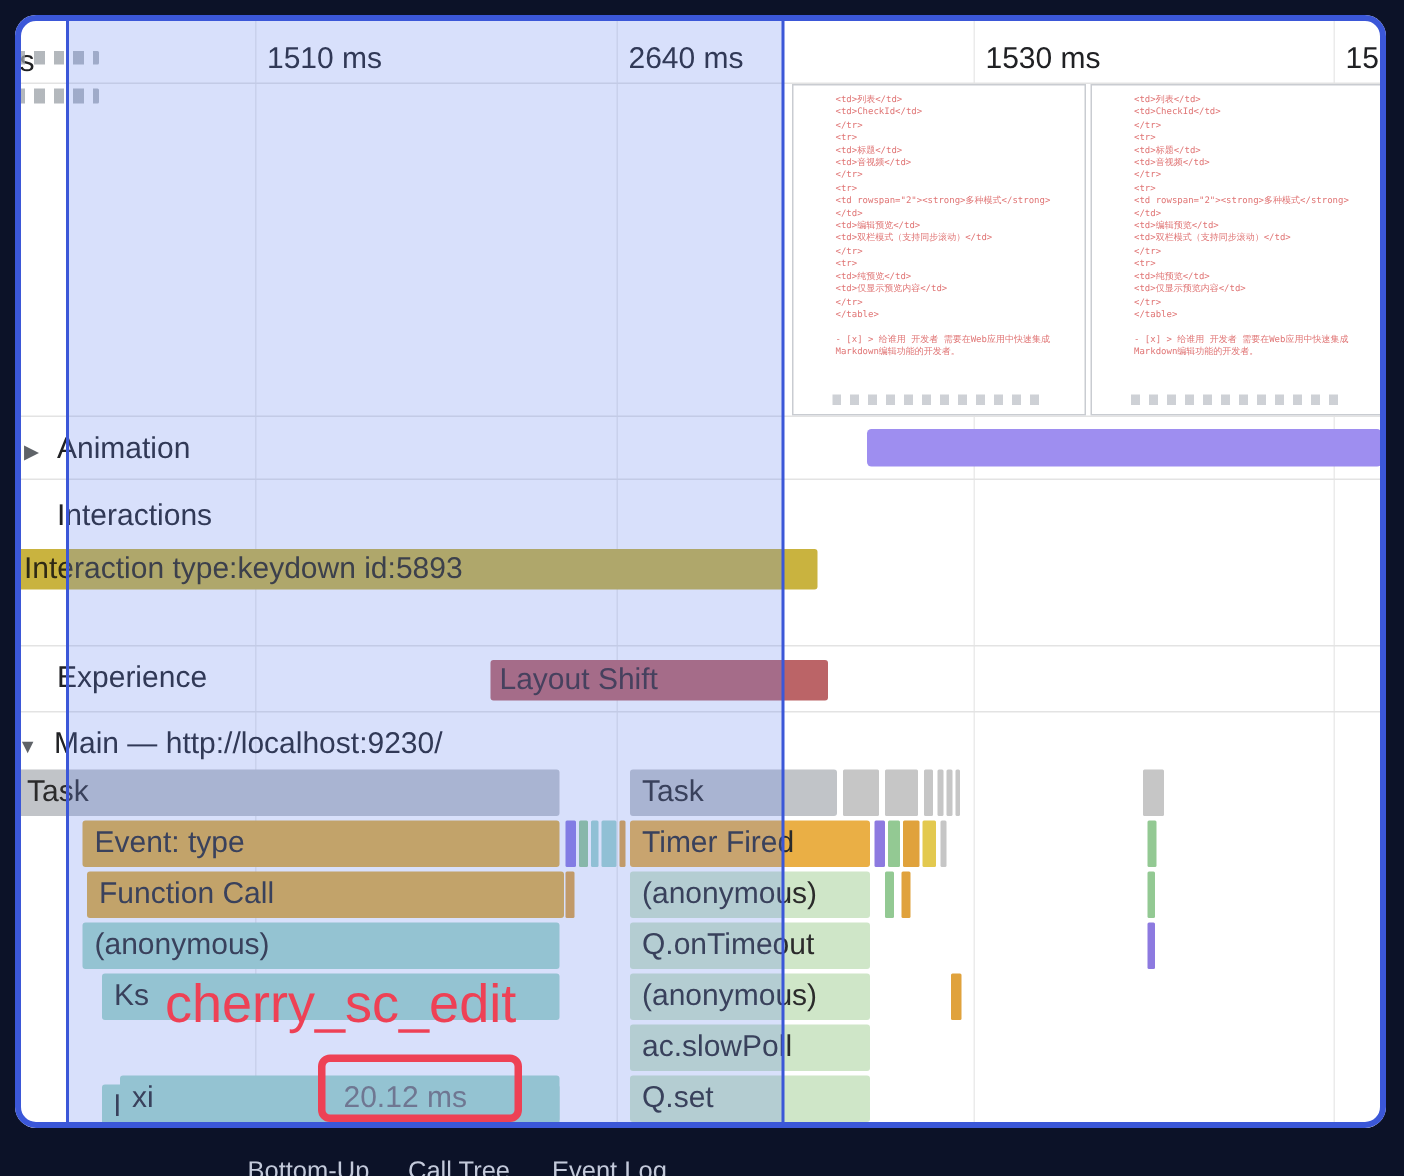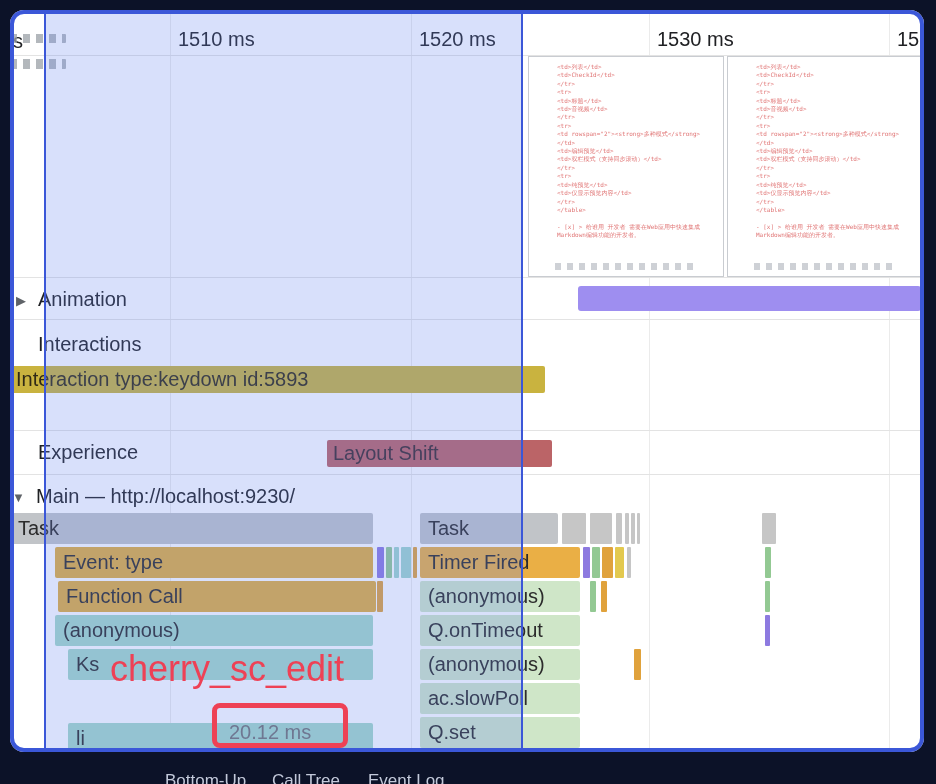--- a/index.html
+++ b/index.html
@@ -64,21 +64,21 @@
   <div class="panel-clip">
     <div class="content">
 
       <div class="gridline" style="left:170px"></div>
       <div class="gridline" style="left:411px"></div>
       <div class="gridline" style="left:649px"></div>
       <div class="gridline" style="left:889px"></div>
 
       <span class="unit">s</span>
       <span class="tick" style="left:178px">1510 ms</span>
-      <span class="tick" style="left:419px">1520 ms</span>
+      <span class="tick" style="left:419px">2640 ms</span>
       <span class="tick" style="left:657px">1530 ms</span>
       <span class="tick" style="left:897px">15</span>
 
       <div class="icon-strip" style="left:10px;top:34px;width:56px;height:9px"></div>
       <div class="icon-strip" style="left:10px;top:59px;width:56px;height:10px"></div>
 
       <div class="hline" style="top:55px"></div>
       <div class="hline" style="top:277px"></div>
       <div class="hline" style="top:319px"></div>
       <div class="hline" style="top:430px"></div>
@@ -141,20 +141,21 @@
 
       <span class="arrow" style="left:12px;top:490px">▼</span>
       <span class="tlabel" style="left:36px;top:485px">Main — http://localhost:9230/</span>
 
       <div class="bar b-gray" style="left:10px;top:513px;width:363px">Task</div>
       <div class="bar b-orange" style="left:55px;top:547px;width:318px">Event: type</div>
       <div class="bar b-orange" style="left:58px;top:581px;width:318px">Function Call</div>
       <div class="bar b-teal" style="left:55px;top:615px;width:318px">(anonymous)</div>
       <div class="bar b-teal" style="left:68px;top:649px;width:305px">Ks</div>
       <div class="bar b-teal" style="left:68px;top:723px;width:305px">li</div>
+      <div class="bar b-teal" style="left:80px;top:717px;width:293px">xi</div>
       <span class="duration">20.12 ms</span>
 
       <div class="bar b-gray" style="left:420px;top:513px;width:138px">Task</div>
       <div class="bar b-timer" style="left:420px;top:547px;width:160px">Timer Fired</div>
       <div class="bar b-green" style="left:420px;top:581px;width:160px">(anonymous)</div>
       <div class="bar b-green" style="left:420px;top:615px;width:160px">Q.onTimeout</div>
       <div class="bar b-green" style="left:420px;top:649px;width:160px">(anonymous)</div>
       <div class="bar b-green" style="left:420px;top:683px;width:160px">ac.slowPoll</div>
       <div class="bar b-green" style="left:420px;top:717px;width:160px">Q.set</div>
 

